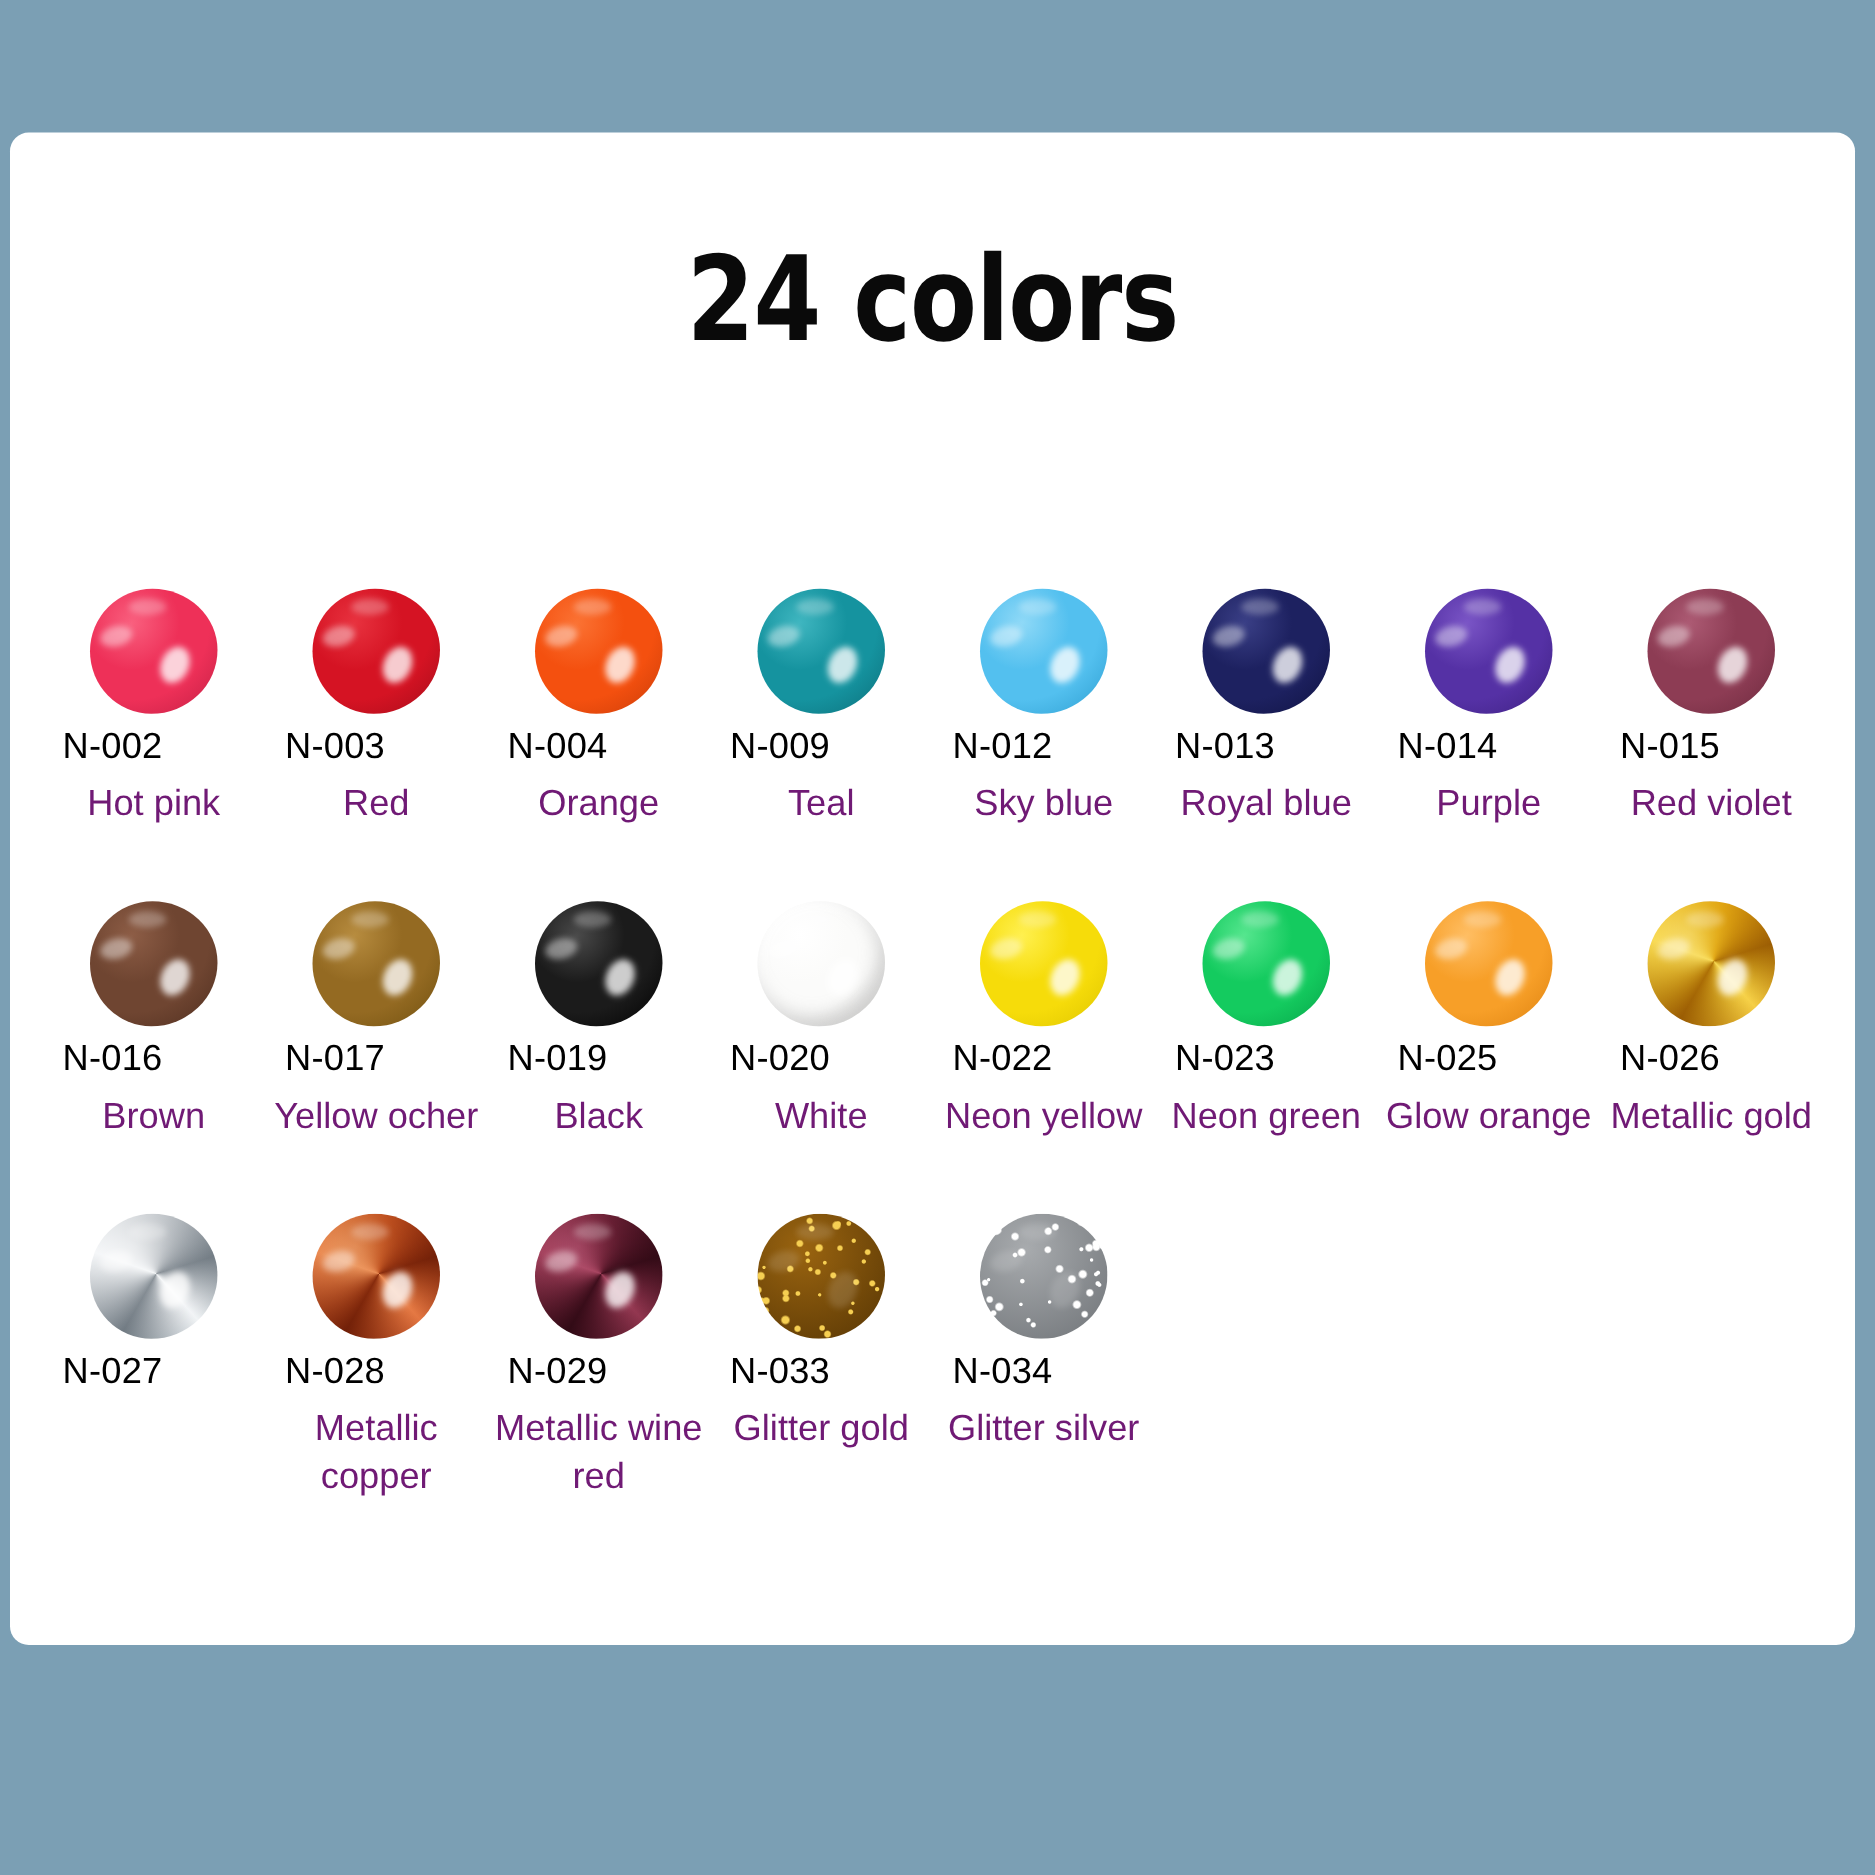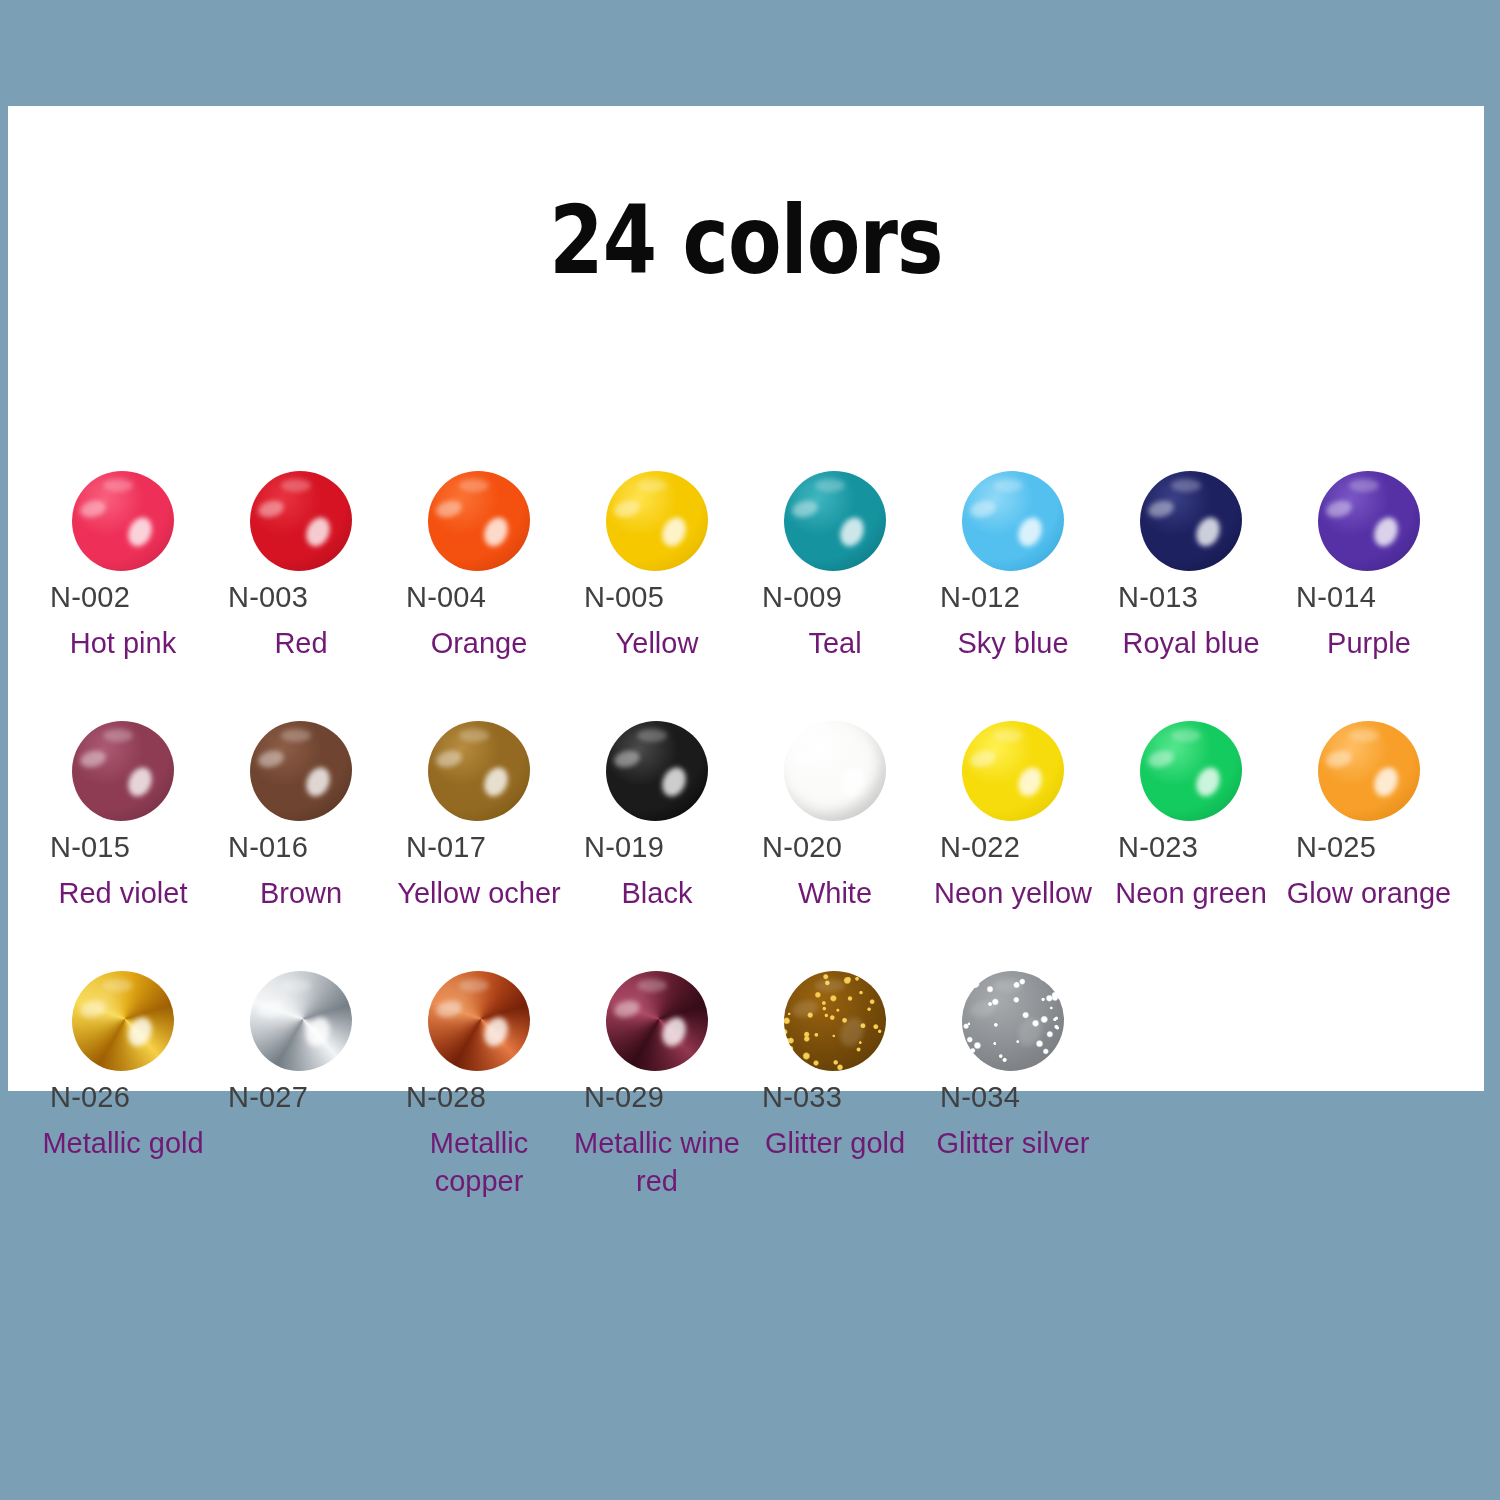--- a/index.html
+++ b/index.html
@@ -13,23 +13,24 @@
     font-family: "Liberation Sans", sans-serif;
     overflow: hidden;
   }
 
   
   #card {
     position: absolute;
     left: 8px;
     top: 106px;
     width: 1476px;
-    height: 985px;
+    height: 1210px;
     background: #ffffff;
     box-sizing: border-box;
+    border-radius: 15px;
   }
 
   
   #title {
     position: absolute;
     left: 0;
     top: 88px;
     width: 100%;
     text-align: center;
     font-family: "DejaVu Sans", sans-serif;
@@ -84,21 +85,21 @@
   .g1 { left: 56%; top: 46%; width: 22px; height: 30px; transform: rotate(24deg); }
   .g2 { left: 8%;  top: 30%; width: 26px; height: 16px; transform: rotate(-14deg); opacity:.55; }
   .g3 { left: 30%; top: 8%;  width: 30px; height: 13px; opacity:.35; }
 
   
   .code {
     position: absolute;
     left: 16px;
     top: 120px;
     font-size: 29px;
-    color: #404040;
+    color: #000000;
     letter-spacing: .2px;
     white-space: nowrap;
   }
   .name {
     position: absolute;
     left: 0;
     top: 163px;
     width: 100%;
     padding: 0 6px;
     box-sizing: border-box;
@@ -142,31 +143,20 @@
             <div class="gloss g1"></div>
             <div class="gloss g2"></div>
             <div class="gloss g3"></div>
           </div>
         </div>
         <div class="code">N-004</div>
         <div class="name">Orange</div>
       </div>
       <div class="cell">
         <div class="swatch-wrap">
-          <div class="swatch" style="background: radial-gradient(circle at 33% 27%, rgb(255, 226, 77) 0%, rgb(245, 200, 0) 38%, rgb(245, 200, 0) 62%, rgb(220, 171, 0) 100%);">
-            <div class="gloss g1"></div>
-            <div class="gloss g2"></div>
-            <div class="gloss g3"></div>
-          </div>
-        </div>
-        <div class="code">N-005</div>
-        <div class="name">Yellow</div>
-      </div>
-      <div class="cell">
-        <div class="swatch-wrap">
           <div class="swatch" style="background: radial-gradient(circle at 33% 27%, rgb(63, 182, 192) 0%, rgb(21, 147, 159) 38%, rgb(21, 147, 159) 62%, rgb(12, 110, 121) 100%);">
             <div class="gloss g1"></div>
             <div class="gloss g2"></div>
             <div class="gloss g3"></div>
           </div>
         </div>
         <div class="code">N-009</div>
         <div class="name">Teal</div>
       </div>
       <div class="cell">

